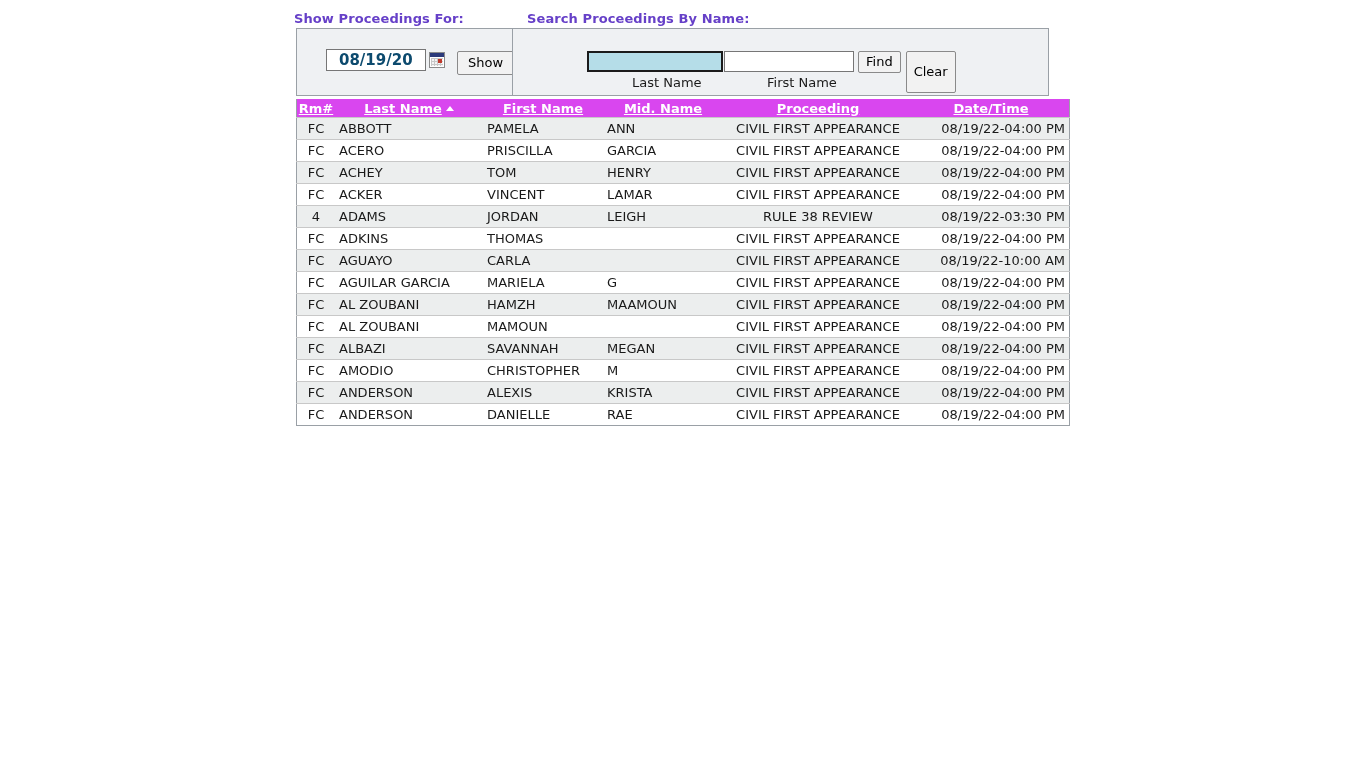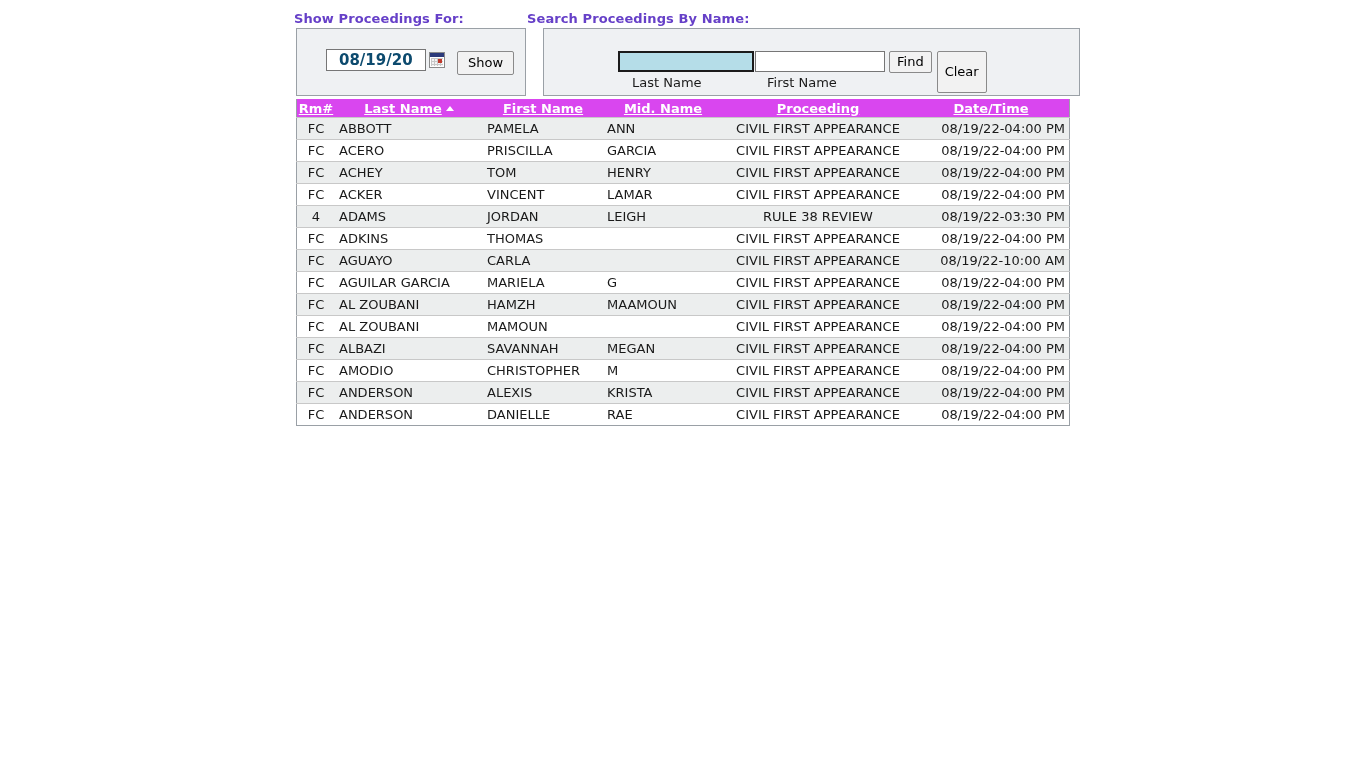--- a/index.html
+++ b/index.html
@@ -31,21 +31,21 @@
   #lbl-search { left: 527px; top: 11px; }
 
   
   .panel {
     position: absolute;
     background: #eff1f3;
     border: 1px solid #9aa0a6;
     box-sizing: border-box;
   }
   #panel-show   { left: 296px; top: 28px; width: 230px;  height: 68px; }
-  #panel-search { left: 543px; top: 28px; width: 537px;  height: 68px; }
+  #panel-search { left: 512px; top: 28px; width: 537px;  height: 68px; }
 
   
   #date-wrap {
     position: absolute;
     left: 29px;
     top: 20px;
     display: flex;
     align-items: center;
   }
   #date-input {

